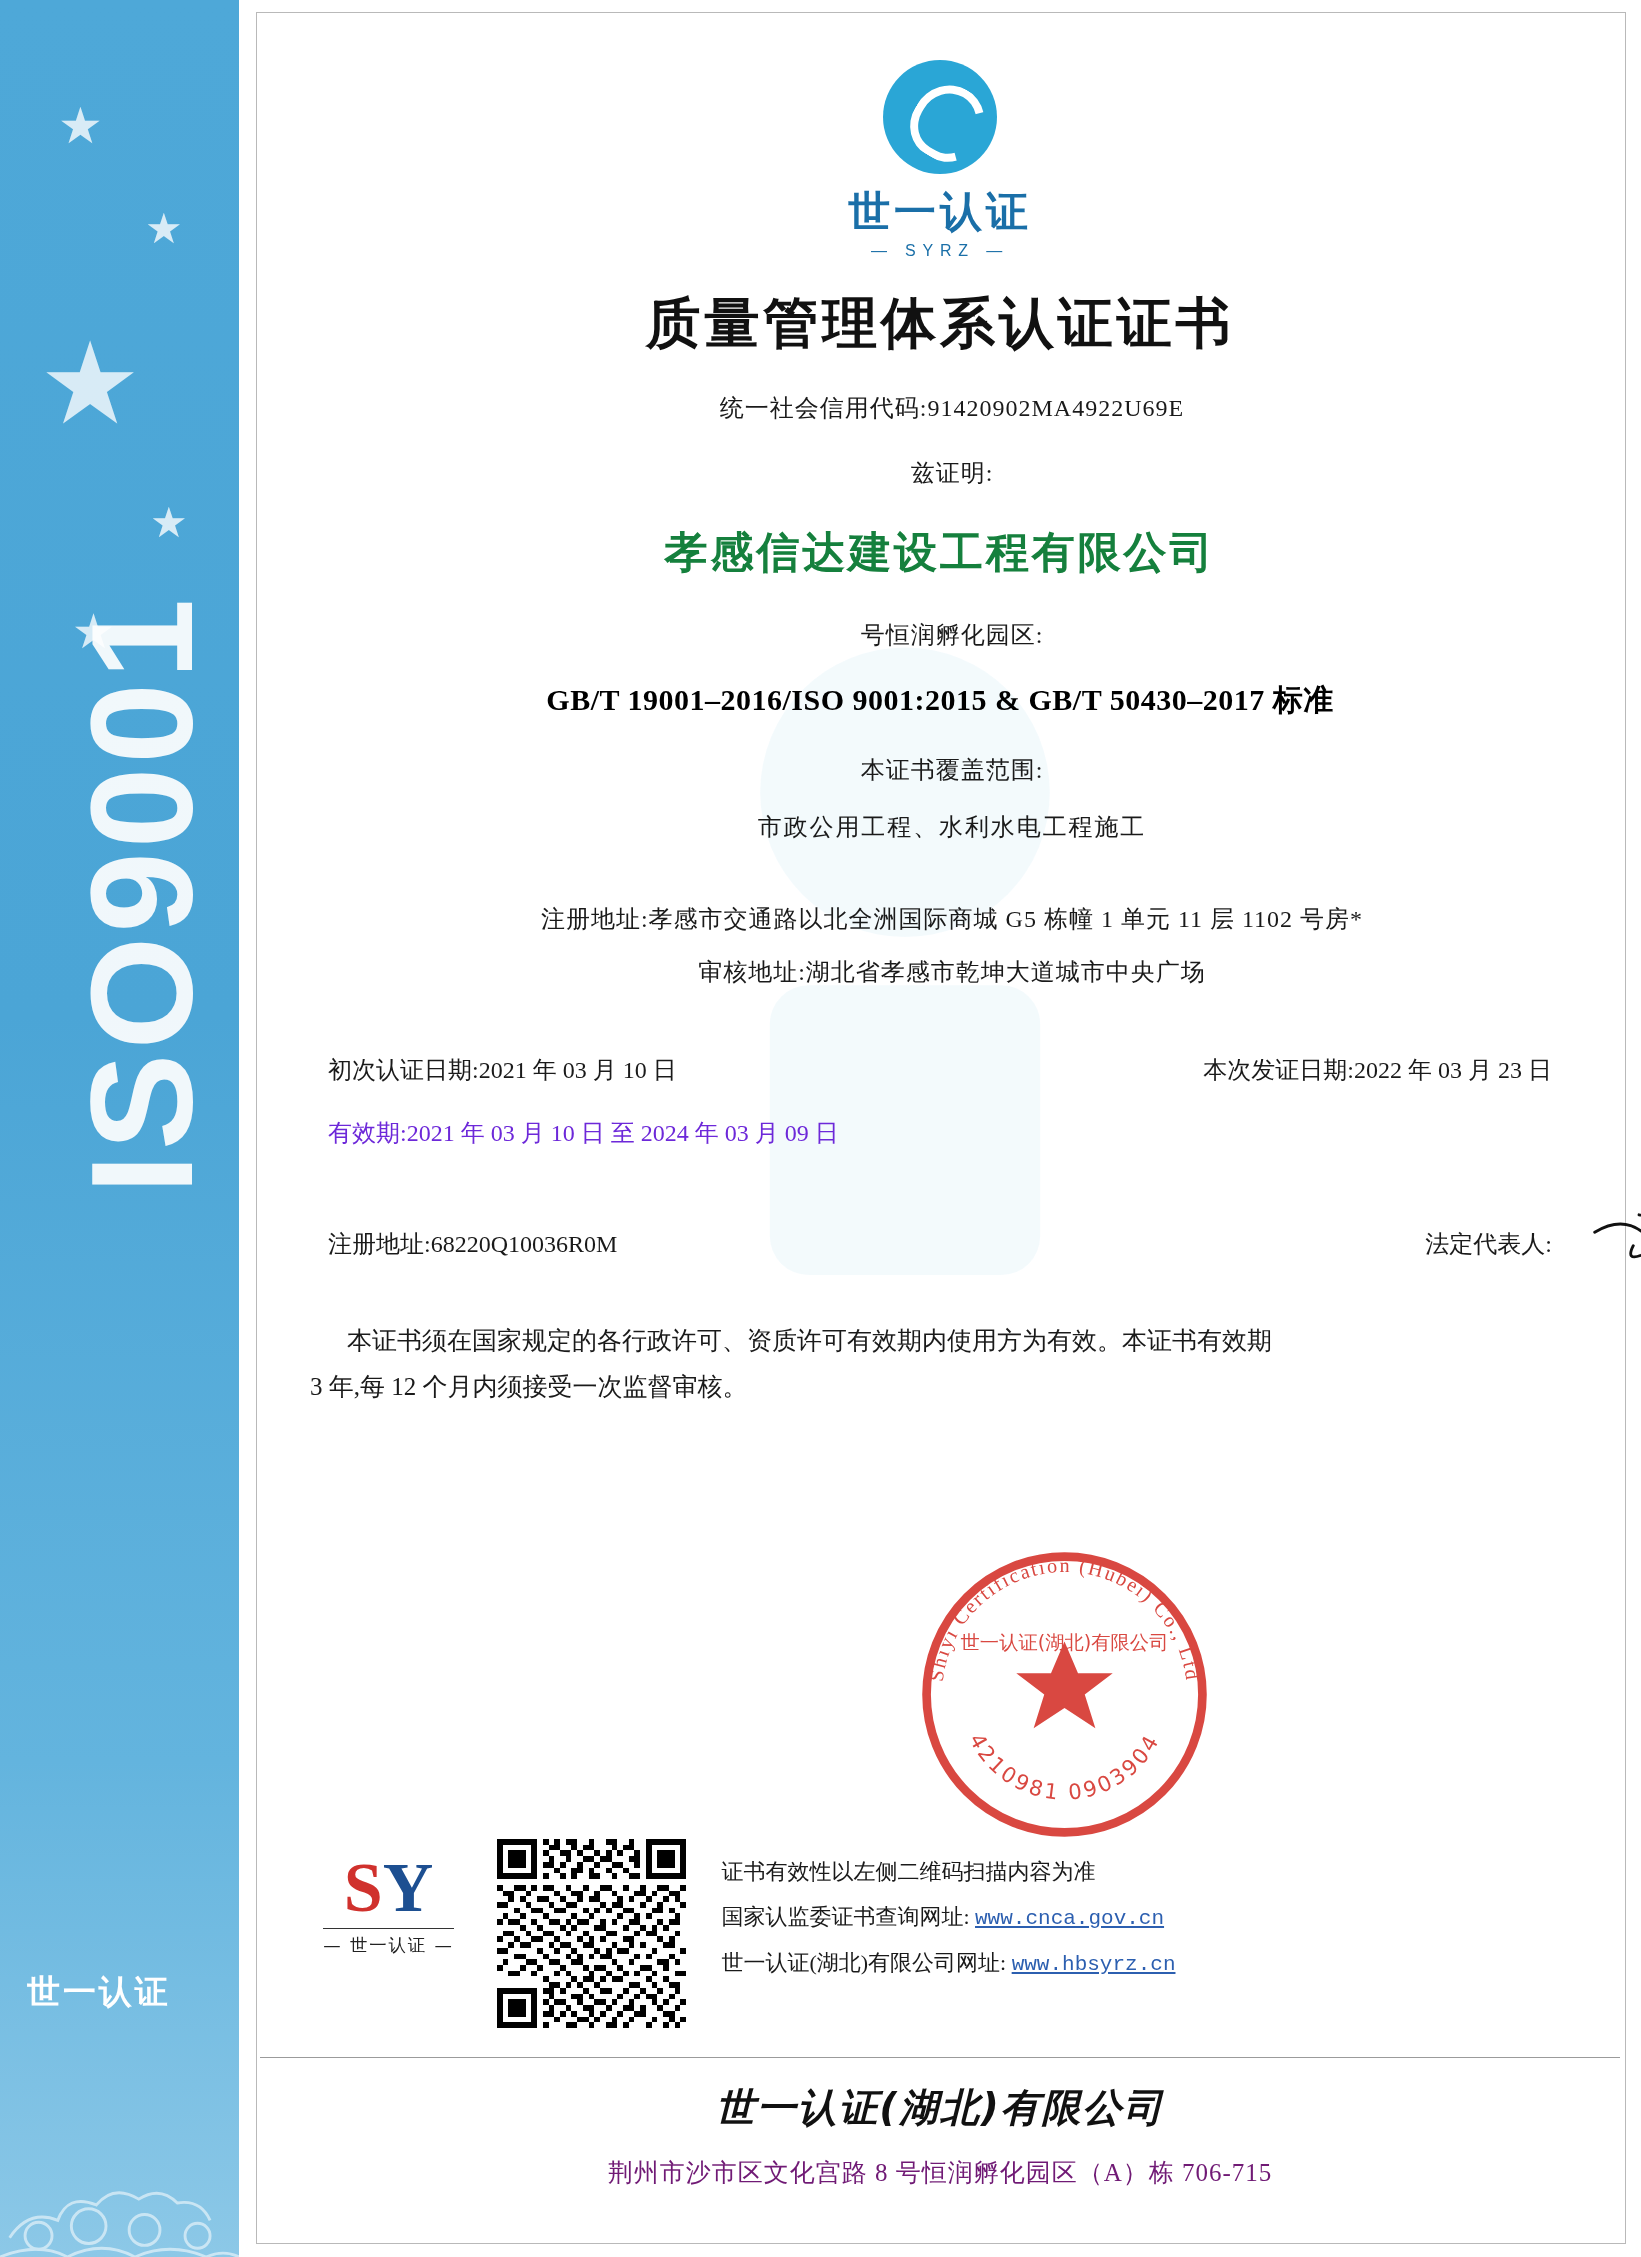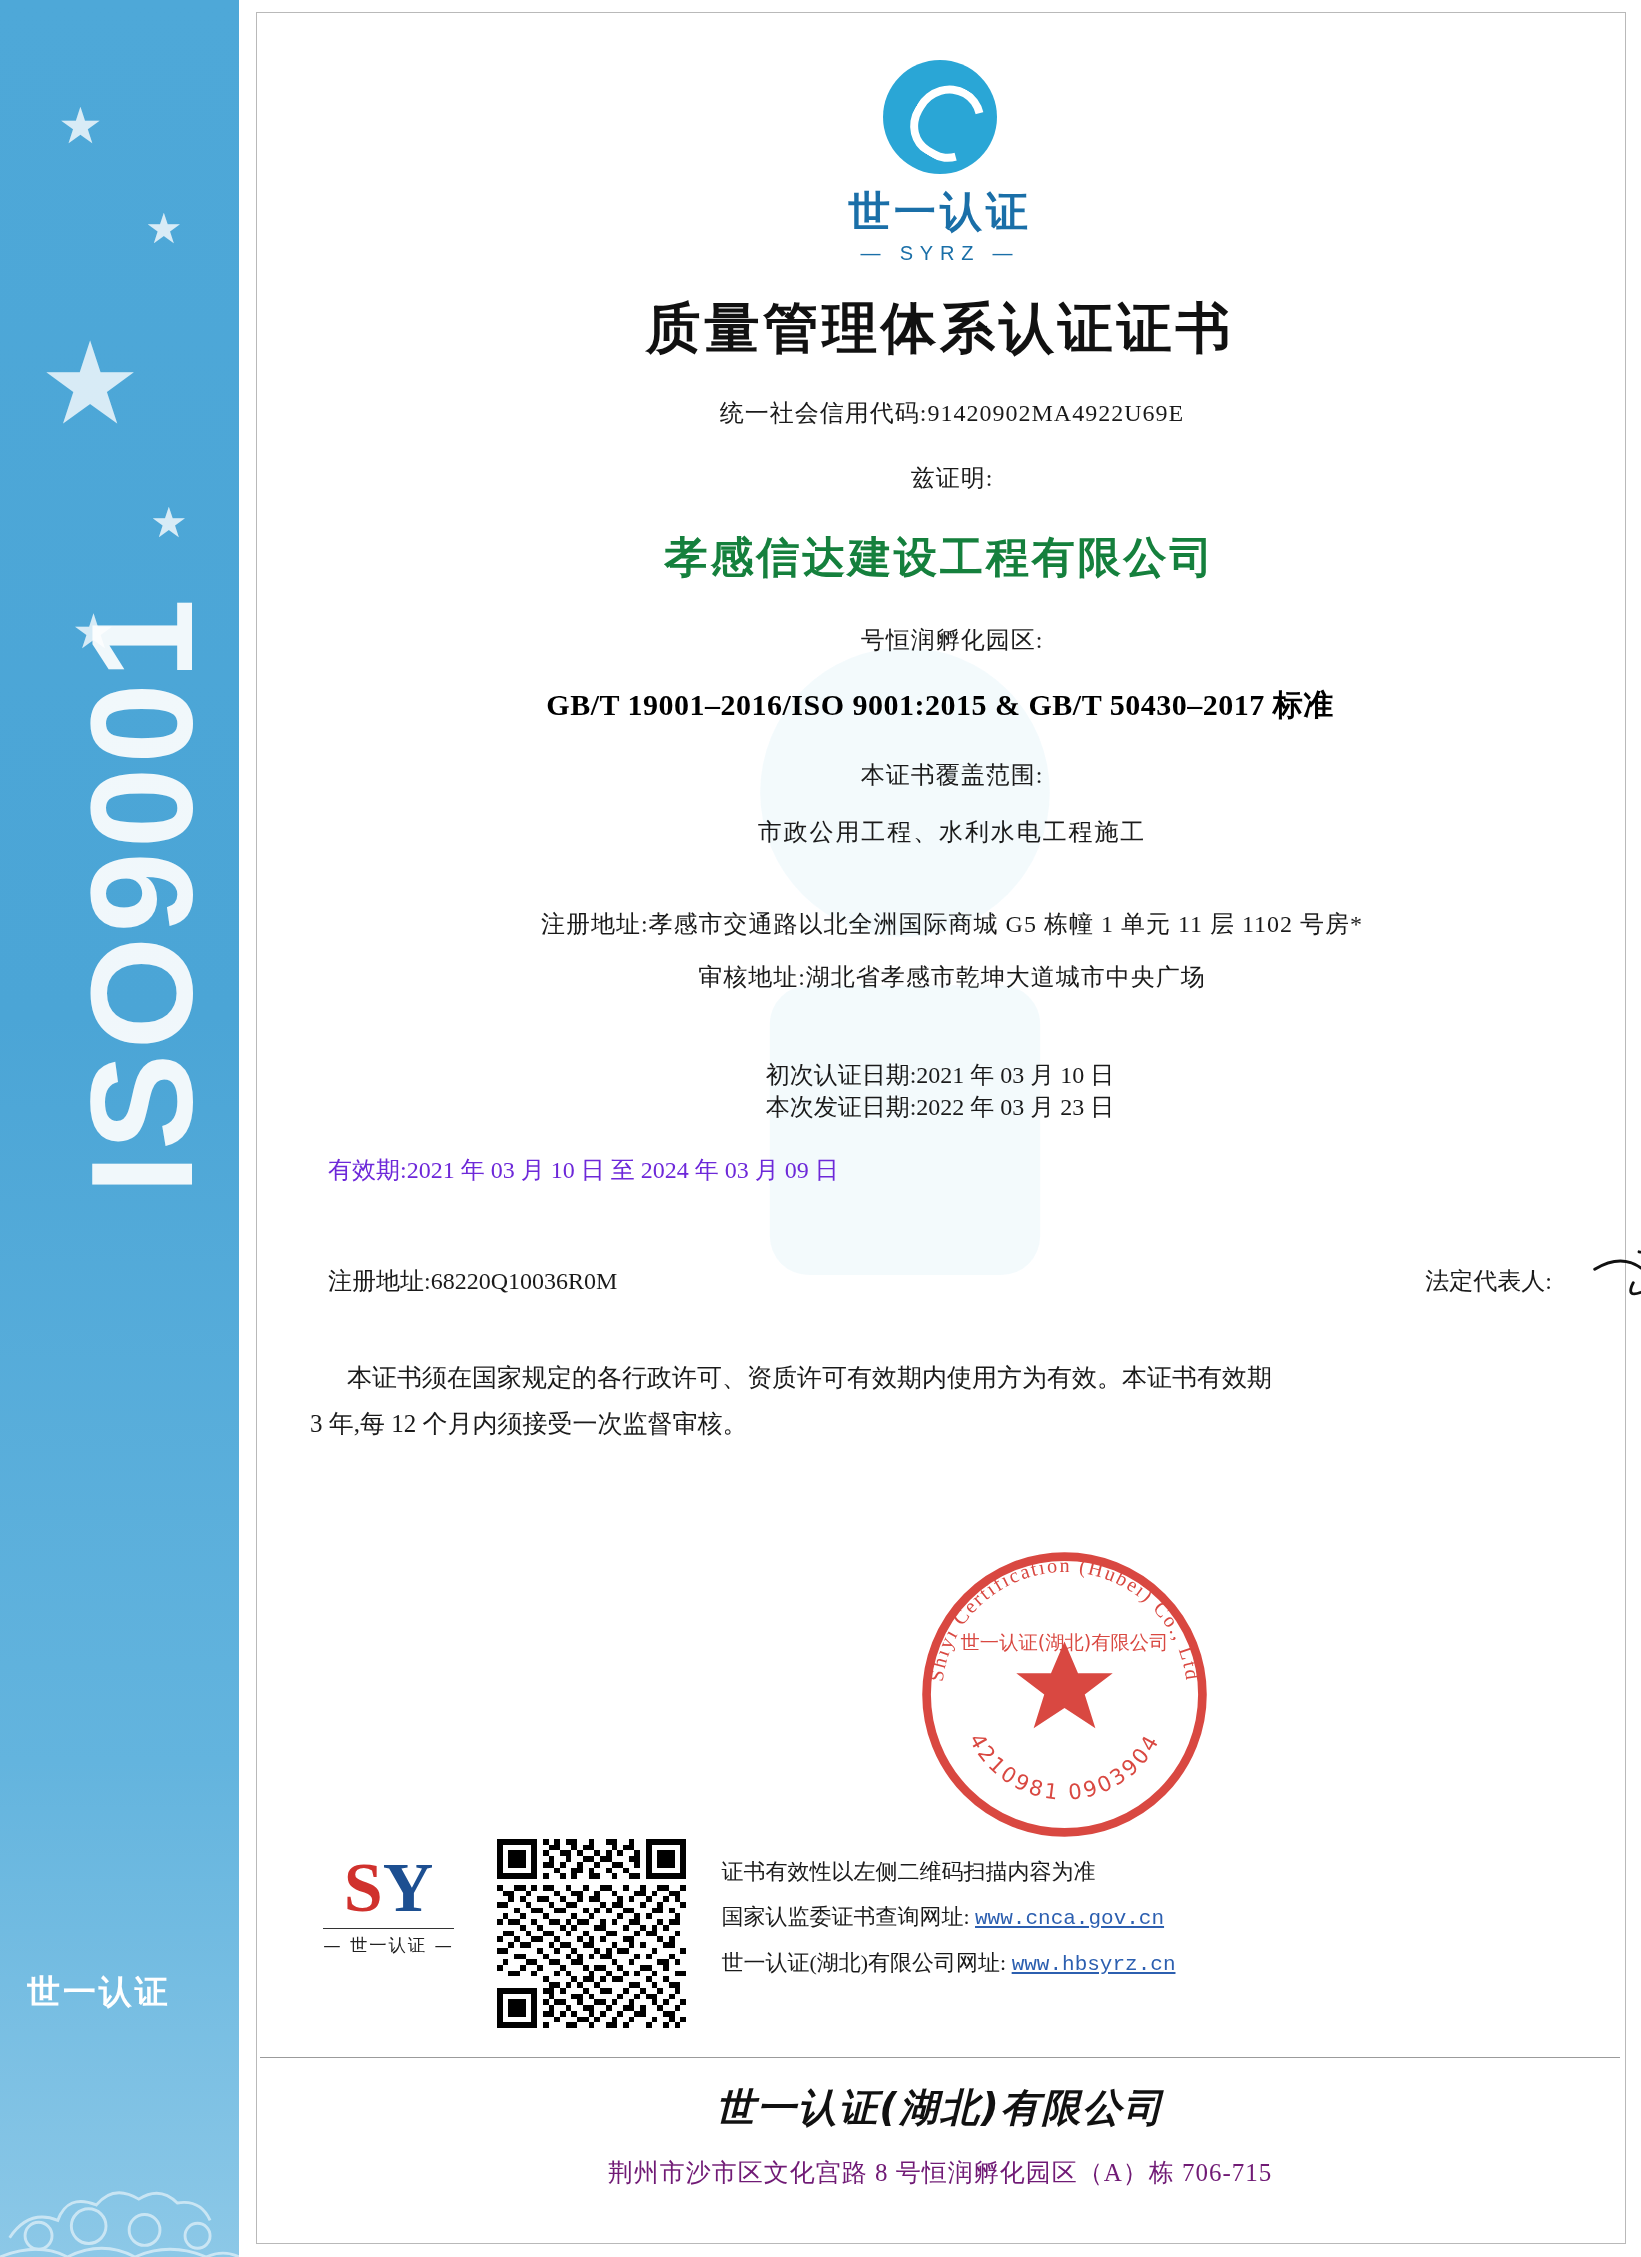--- a/index.html
+++ b/index.html
@@ -119,21 +119,21 @@
   .logo-text {
     margin-top: 5.8px;
     font-family: "DejaVu Sans", sans-serif;
     font-size: 42px;
     font-weight: bold;
     color: #1a6fa8;
     letter-spacing: 3.9px;
   }
   .logo-sub {
     font-family: "Liberation Sans", sans-serif;
-    font-size: 20px;
+    font-size: 16px;
     letter-spacing: 6.8px;
     color: #1a6fa8;
     margin-top: 1.9px;
   }
   h1.cert-title {
     margin: 27px 0 0 0;
     font-family: "DejaVu Sans", sans-serif;
     font-size: 55px;
     font-weight: bold;
     letter-spacing: 3.9px;
@@ -169,21 +169,20 @@
   .addr-block { margin-top: 60px; }
   .line.addr { margin-top: 21px; font-size: 24px; }
   
   .dates {
     margin-top: 66px;
     padding: 0 89px;
     display: flex;
     justify-content: space-between;
     font-size: 24px;
     color: #1a1a1a;
-    flex-direction: column;
   }
   .validity {
     margin-top: 31px;
     padding: 0 89px;
     text-align: left;
     font-size: 24px;
     color: #6d28d9;
   }
   .certno-row {
     margin-top: 79px;

